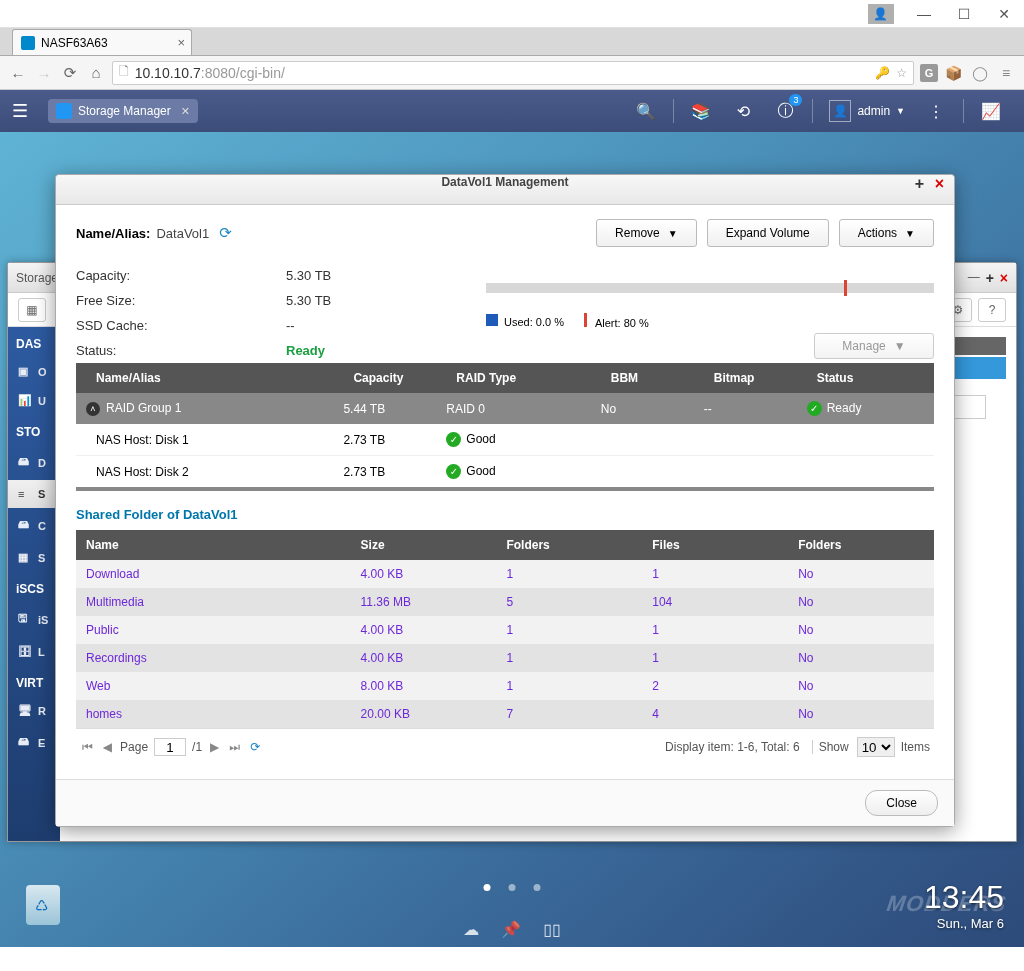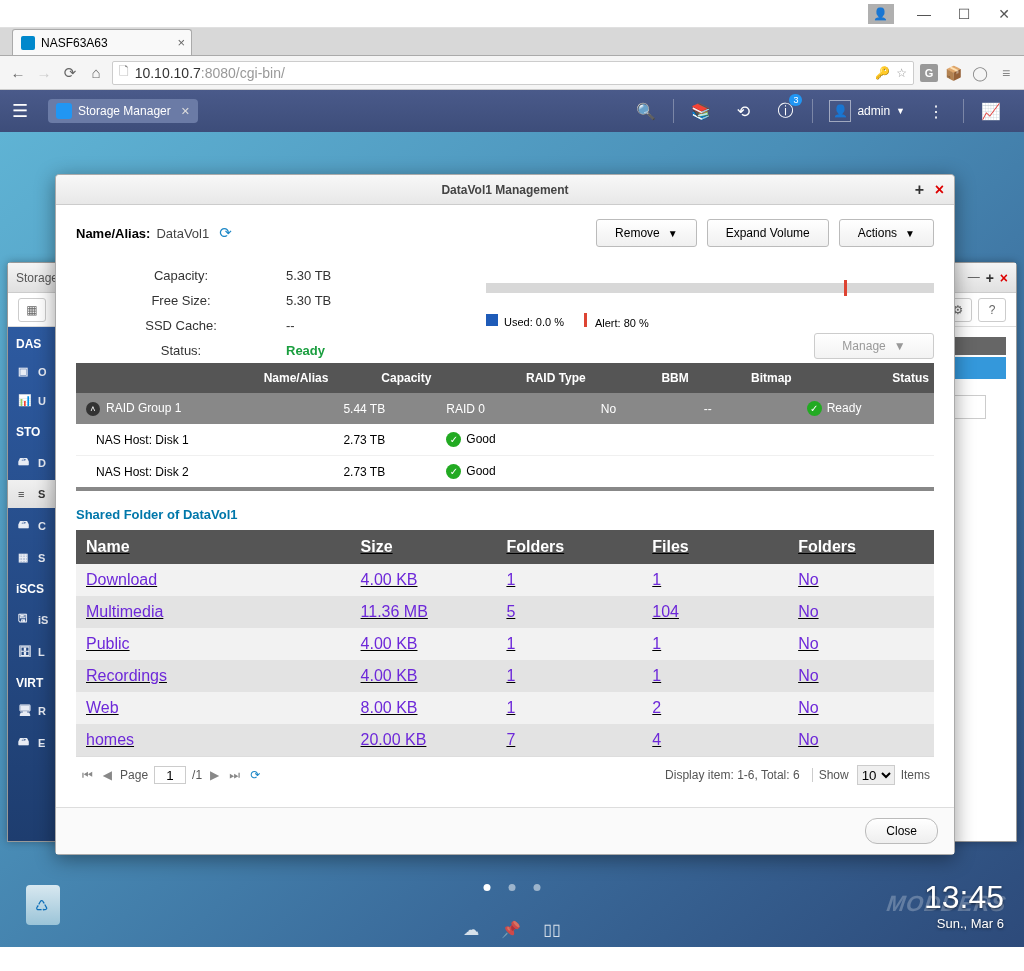--- a/index.html
+++ b/index.html
@@ -55,57 +55,57 @@
 .sb-item { padding:8px 8px 8px 10px; display:flex; align-items:center; gap:6px; white-space:nowrap; }
 .sb-item.active { background: linear-gradient(#f0f0f0,#e0e0e0); color:#333; }
 .sb-ic { width:14px; display:inline-block; }
 .main-gray { position:absolute; top:64px; left:52px; right:0; height:60px; }
 .gray-bar { height:18px; background:#666; margin:10px 10px 0; }
 .blue-bar { height:22px; background:#3498db; margin:2px 10px 0; }
 .input-sketch { position:absolute; top:68px; right:30px; left:300px; height:24px; border:1px solid #ccc; background:#fff; }
 
 
 .modal { position:absolute; top:42px; left:55px; width:900px; background:#fff; border:1px solid #aaa; border-radius:4px; box-shadow:0 4px 20px rgba(0,0,0,0.4); }
-.modal-title { height:30px; background:linear-gradient(#f8f8f8,#e8e8e8); border-bottom:1px solid #ccc; display:flex; align-items:center; justify-content:center; font-size:12px; font-weight:bold; color:#444; position:relative; border-radius:4px 4px 0 0; }
+.modal-title { height:30px; background:linear-gradient(#f8f8f8,#e8e8e8); border-bottom:1px solid #ccc; display:flex; justify-content:center; font-size:12px; font-weight:bold; color:#444; position:relative; border-radius:4px 4px 0 0; }
 .modal-title .mplus { position:absolute; right:30px; font-size:16px; font-weight:bold; color:#333; }
 .modal-title .mclose { position:absolute; right:10px; font-size:16px; font-weight:bold; color:#d00; }
 .modal-body { padding: 14px 20px; }
 .alias-row { display:flex; align-items:center; margin-bottom:16px; }
 .alias-label { font-weight:bold; font-size:13px; }
 .alias-val { margin-left:6px; font-size:13px; color:#444; }
 .refresh-ic { margin-left:10px; color:#1e88c7; font-size:15px; }
 .action-btns { margin-left:auto; display:flex; gap:10px; }
 .btn { height:28px; padding:0 18px; background:linear-gradient(#fff,#f0f0f0); border:1px solid #bbb; border-radius:3px; font-size:12px; display:flex; align-items:center; gap:8px; cursor:pointer; }
 .btn .caret { font-size:10px; }
-.info-row { display:flex; gap:30px;text-align:center; }
+.info-row { display:flex; gap:30px; }
 .info-col { width:380px; }
 .info-line { display:flex; padding:5px 0; font-size:13px; }
 .info-k { width:210px; color:#333; }
 .info-v { color:#333; }
 .info-v.ready { color:#1a9e3f; font-weight:bold; }
 .chart-col { flex:1; padding-top:20px; }
 .prog-bar { height:10px; background:#d8d8d8; position:relative; margin-bottom:20px; }
 .prog-alert { position:absolute; top:-3px; height:16px; width:3px; background:#d43; left:80%; }
 .legend { display:flex; gap:20px; font-size:11px; align-items:center; }
 .lg-sq { width:12px; height:12px; display:inline-block; margin-right:6px; }
 .lg-blue { background:#1e5bb8; }
 .lg-red { background:#d43; width:3px; height:14px; margin-right:8px; }
 
 .section-title { color:#0077aa; font-weight:bold; font-size:13px; margin:16px 0 8px; }
 .manage-btn { float:right; width:120px; height:26px; border:1px solid #ccc; border-radius:3px; background:linear-gradient(#fff,#f3f3f3); color:#999; font-size:12px; display:flex; align-items:center; justify-content:center; gap:8px; margin-top:-30px; }
 
 .tbl { width:100%; border-collapse:collapse; font-size:12px; }
-.tbl thead th { background:#555; color:#fff; text-align:right; padding:8px 5px; font-weight:bold; }
+.tbl thead th { background:#555; color:#fff; text-align:left; padding:8px 20px; font-weight:bold; }
 .tbl .group-row td { background:#888; color:#fff; padding:8px 10px; }
 .tbl .disk-row td { background:#fff; padding:8px 10px 8px 10px; border-bottom:1px solid #f0f0f0; }
 .tbl .disk-row:last-child td { border-bottom: 4px solid #888; }
 .expand-ic { width:14px; height:14px; background:#333; border-radius:50%; color:#fff; display:inline-flex; align-items:center; justify-content:center; font-size:9px; margin-right:6px; }
 .check-ic { width:15px; height:15px; background:#2a2; border-radius:50%; color:#fff; display:inline-flex; align-items:center; justify-content:center; font-size:10px; margin-right:5px; }
 
-.tbl2 { width:100%; border-collapse:collapse; font-size:16px;text-decoration:underline; }
+.tbl2 { width:100%; border-collapse:collapse; font-size:12px; }
 .tbl2 thead th { background:#555; color:#fff; text-align:left; padding:8px 10px; font-weight:bold; }
 .tbl2 tbody tr:nth-child(odd) td { background:#f2f2f2; }
 .tbl2 tbody tr:nth-child(even) td { background:#e3e3e3; }
 .tbl2 td { padding:7px 10px; color:#6d28d9; }
 
 .pager { display:flex; align-items:center; padding:8px 4px; font-size:12px; gap:6px; border-top:1px solid #ddd; color:#555; }
 .pg-ic { color:#888; padding:0 2px; }
 .pg-input { width:32px; height:18px; border:1px solid #ccc; text-align:center; }
 .pg-sel { width:38px; height:20px; border:1px solid #ccc; }
 .pager .spacer { flex:1; }

